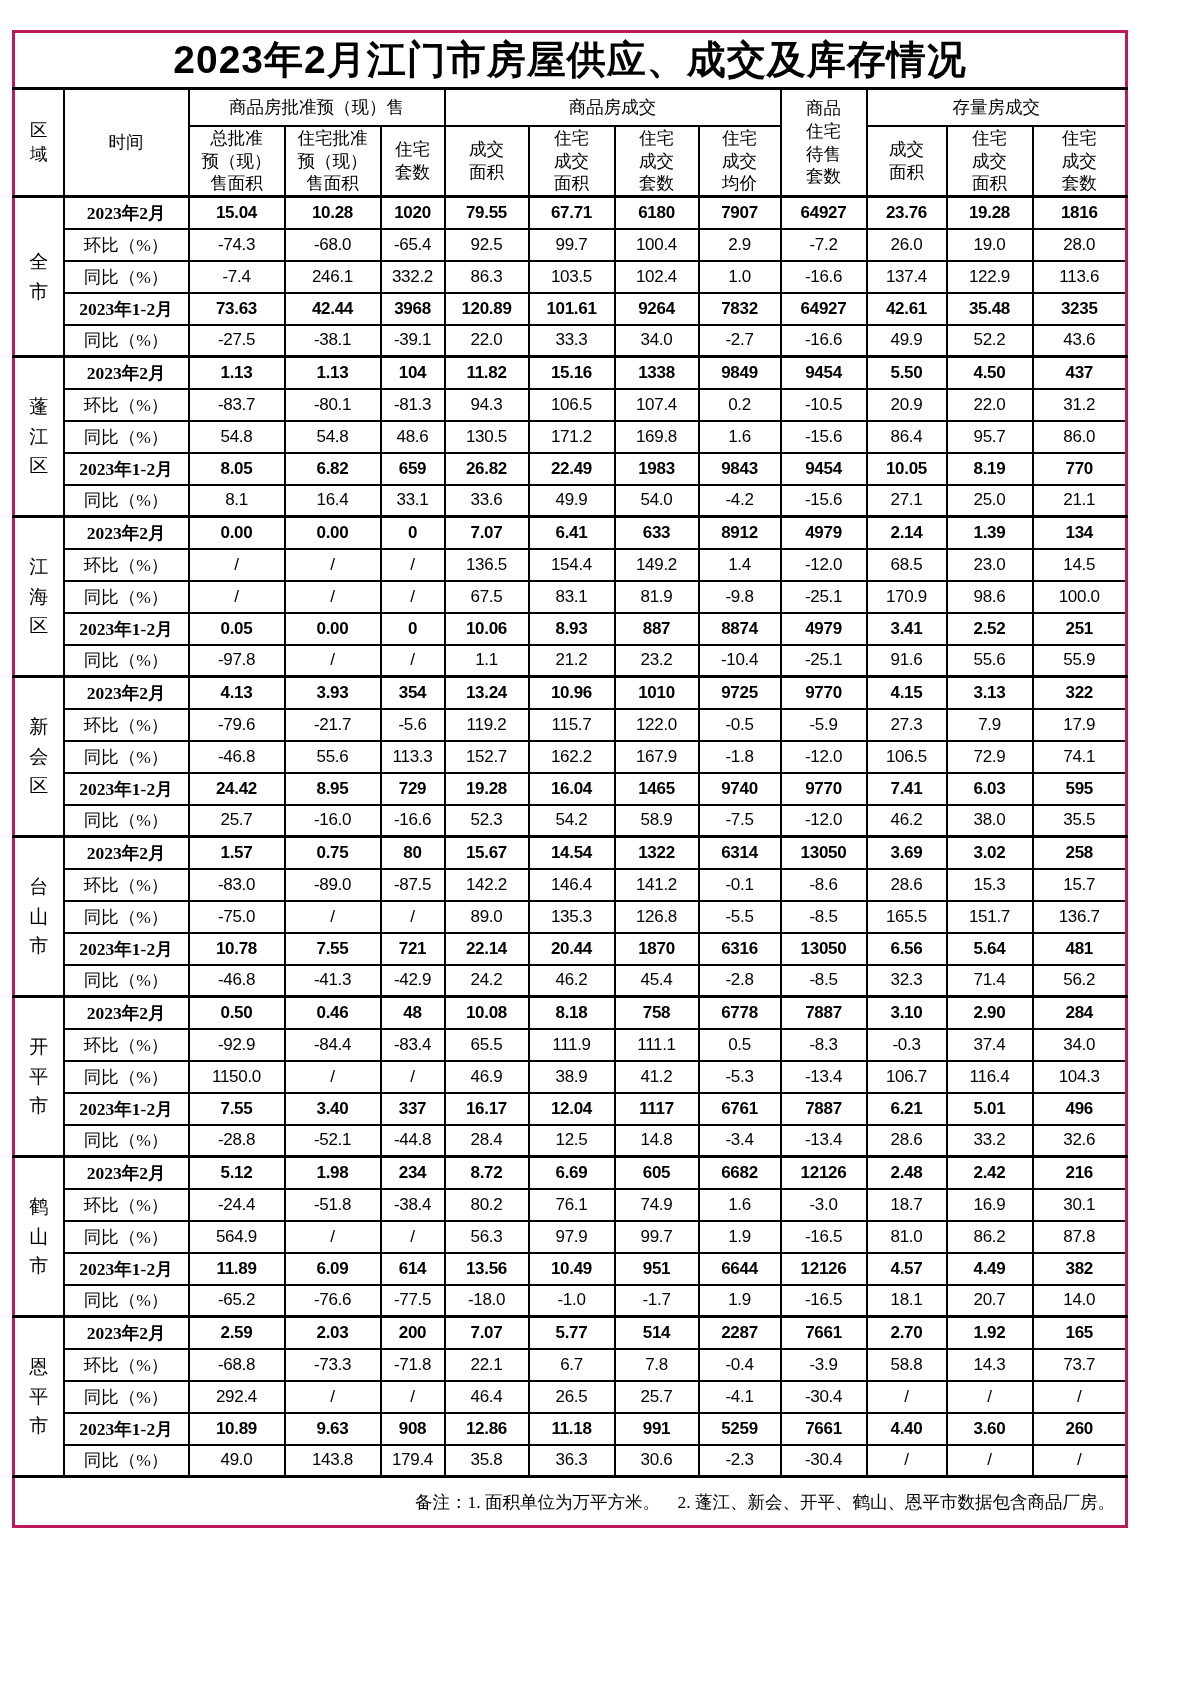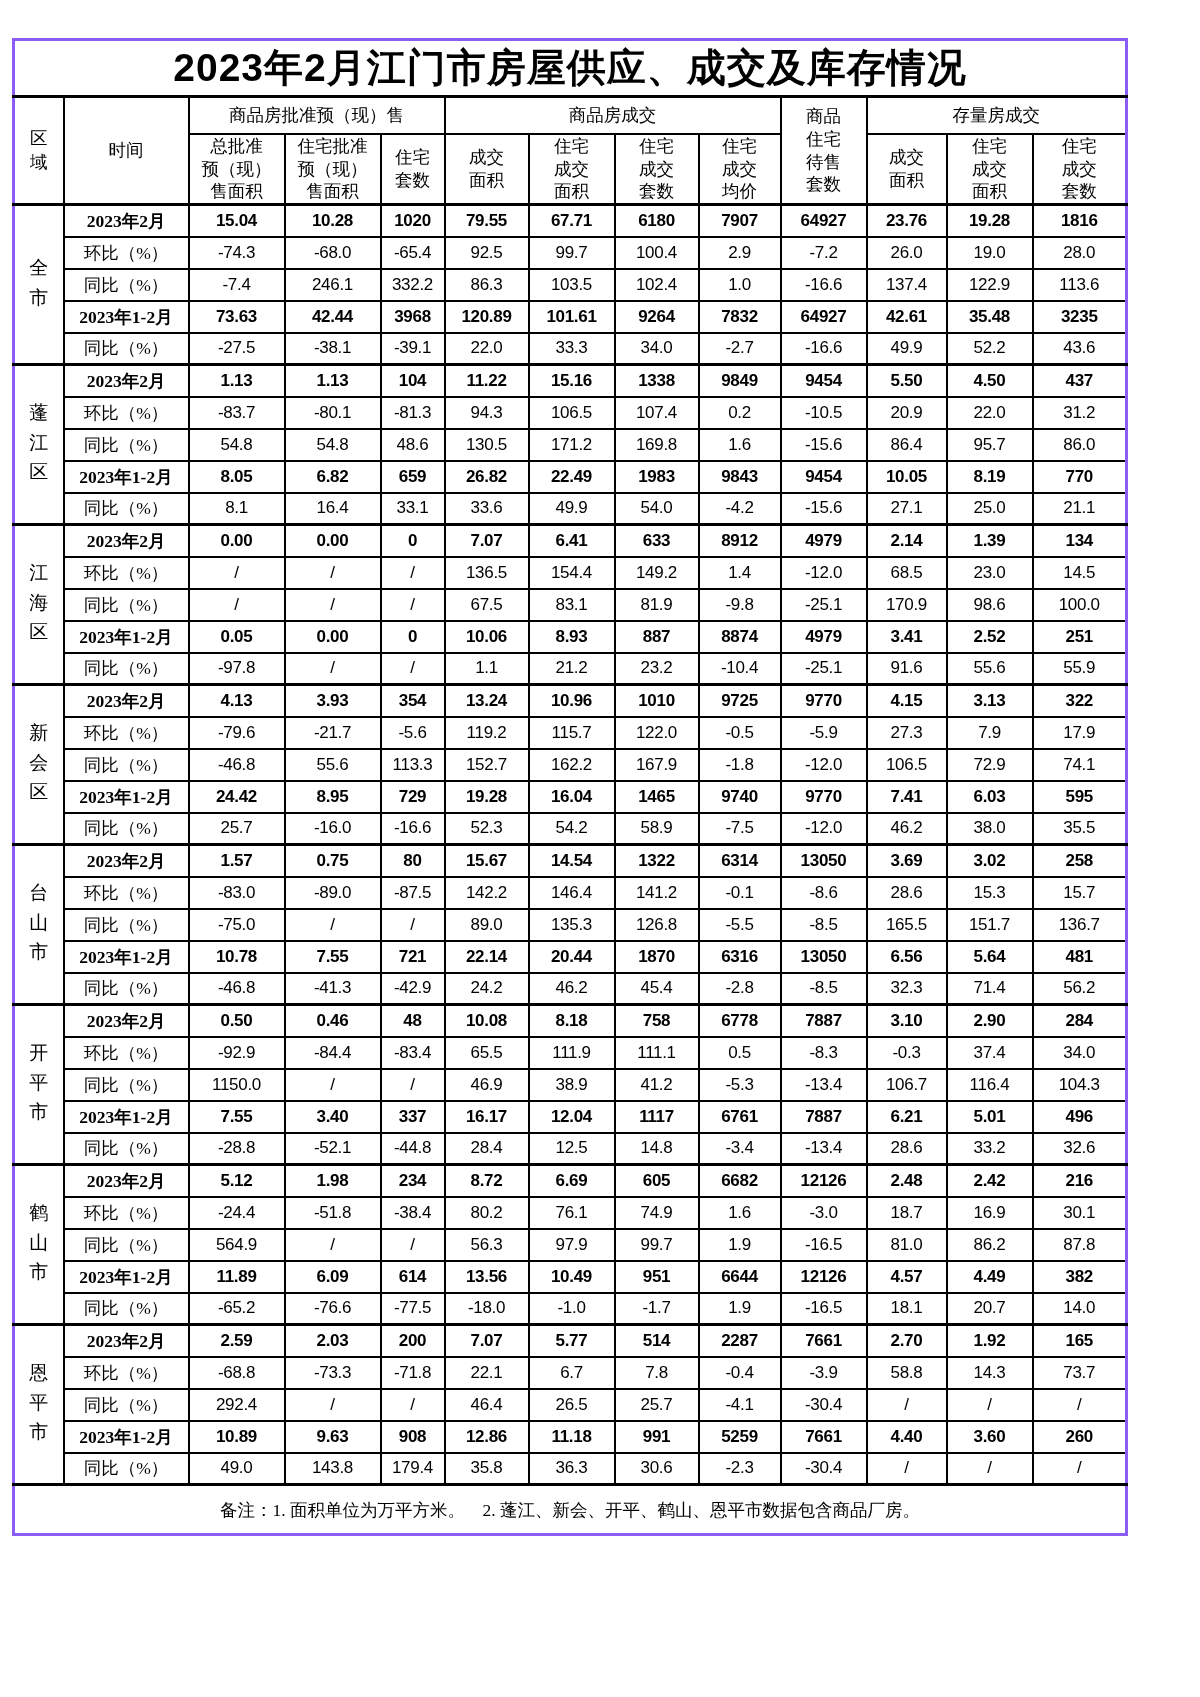--- a/index.html
+++ b/index.html
@@ -5,24 +5,24 @@
   * { box-sizing: border-box; }
   html, body { margin: 0; padding: 0; }
   body {
     width: 1200px; height: 1697px;
     background: #ffffff; color: #000;
     font-family: "Liberation Sans", sans-serif;
   }
   .sheet { position: relative; width: 1200px; height: 1697px; background: #fff; overflow: hidden; }
 
   table.stats {
-    position: absolute; left: 12px; top: 38px;
+    position: absolute; left: 12px; top: 30px;
     width: 1115px;
     border-collapse: collapse; table-layout: fixed;
-    border: 3px solid #8b5cf6;
+    border: 3px solid #be185d;
   }
   td {
     border: 2px solid #000;
     text-align: center; vertical-align: middle;
     padding: 0; overflow: hidden;
     color: #000;
   }
 
   .title-cell {
     height: 57px;
@@ -36,32 +36,32 @@
     white-space: pre-line;
     font-size: 17.5px; line-height: 1.28; margin-top: 8px;
   }
   .group-h { height: 37px; }
   .sub-h  { height: 71px; }
   .corner-h { padding: 16px 14px; word-break: break-all; line-height: 1.35; }
   .tworow-h { line-height: 1.3; }
   tr.hrow2 td { border-bottom: 3px solid #000; }
 
   .region-cell {
-    font-family: Liberation Mono, monospace;
+    font-family: Liberation Serif, serif;
     font-size: 19px; padding: 16px 13px;
     word-break: break-all; line-height: 1.55;
   }
   .time-cell { font-family: "Liberation Serif", serif; font-size: 17.5px; }
   .val { font-size: 17px; letter-spacing: -0.3px; }
   tr.data-row { height: 32px; }
   tr.bold-row .time-cell, tr.bold-row .val { font-weight: bold; }
   tr.region-start td { border-top: 3px solid #000; }
 
   .footnote-cell {
-    height: 50px; text-align: center; padding: 0 10px;
+    height: 50px; text-align: right; padding: 0 10px;
     font-family: "Liberation Serif", serif; font-size: 17.5px;
     border-top: 3px solid #000;
   }
 </style>
 </head>
 <body>
 
 <div class="sheet">
   <table class="stats">
     <colgroup>
@@ -193,21 +193,21 @@
           <td class="val">49.9</td>
           <td class="val">52.2</td>
           <td class="val">43.6</td>
         </tr>
         <tr class="data-row bold-row region-start">
           <td rowspan="5" class="region-cell">蓬江区</td>
           <td class="time-cell">2023年2月</td>
           <td class="val">1.13</td>
           <td class="val">1.13</td>
           <td class="val">104</td>
-          <td class="val">11.22</td>
+          <td class="val">11.82</td>
           <td class="val">15.16</td>
           <td class="val">1338</td>
           <td class="val">9849</td>
           <td class="val">9454</td>
           <td class="val">5.50</td>
           <td class="val">4.50</td>
           <td class="val">437</td>
         </tr>
         <tr class="data-row ratio-row">
           <td class="time-cell">环比（%）</td>

